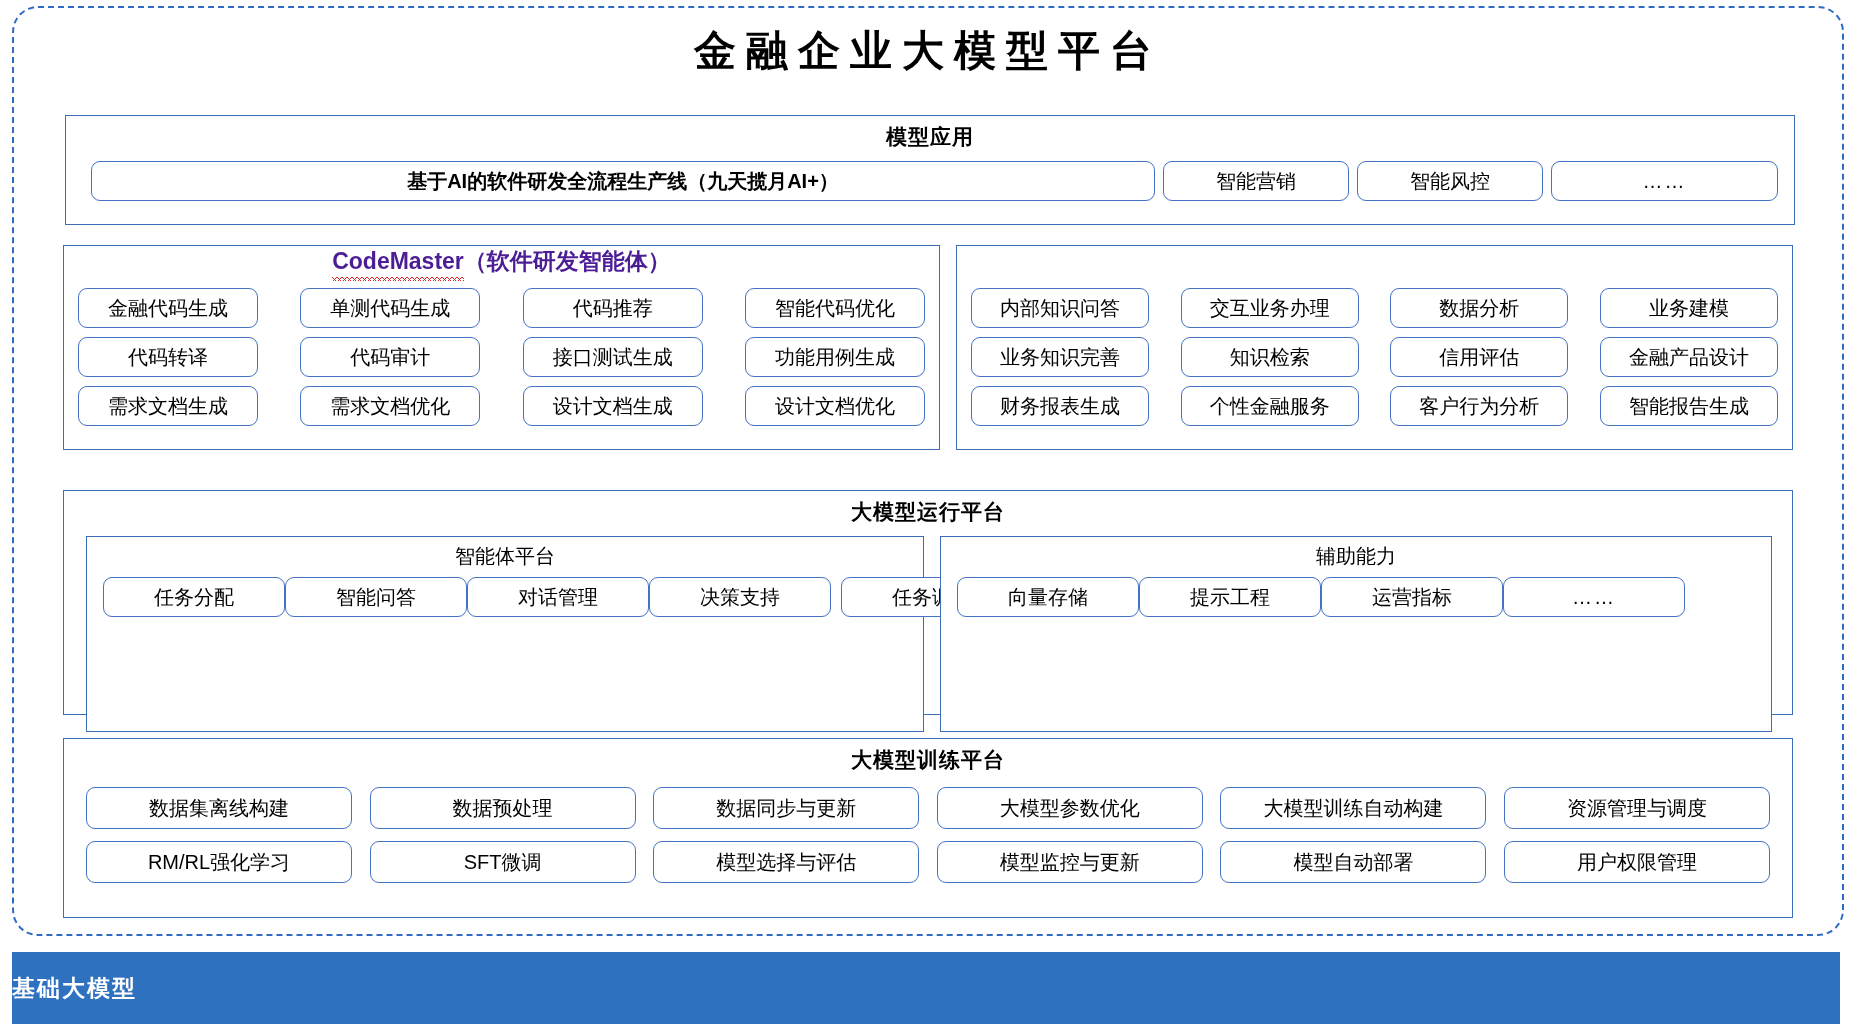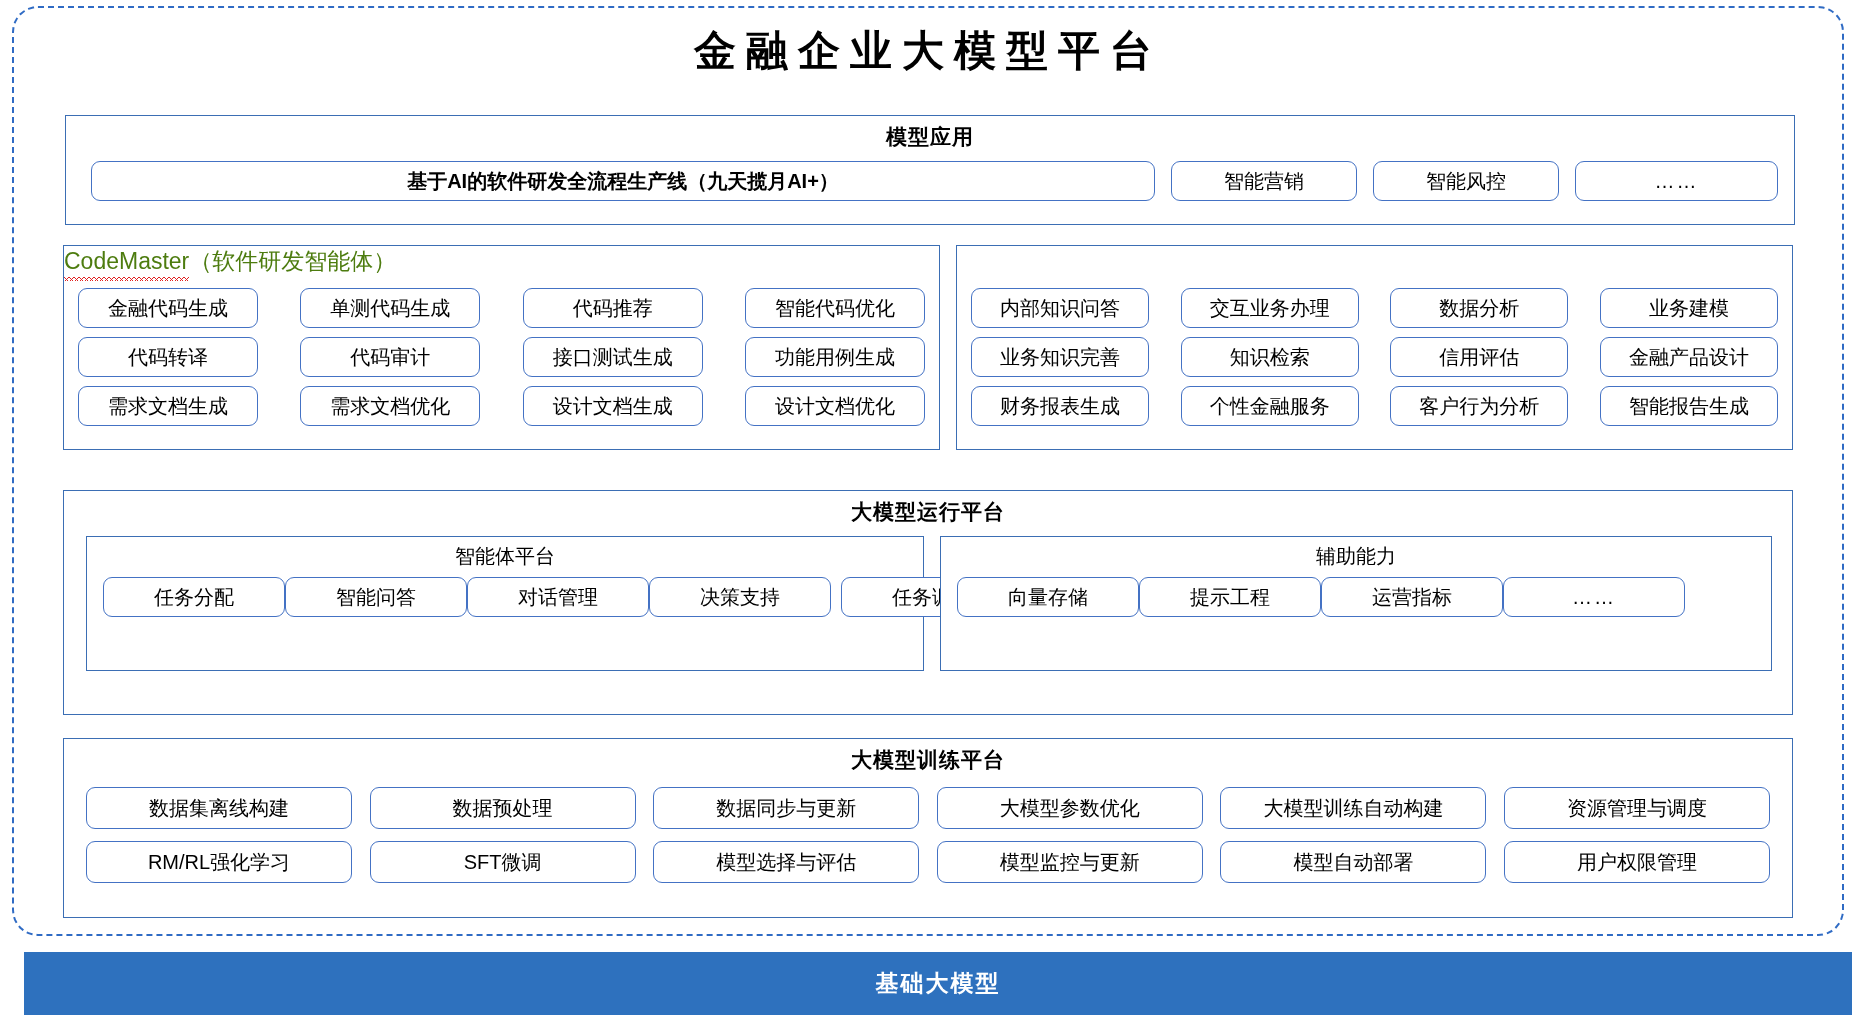--- a/index.html
+++ b/index.html
@@ -66,23 +66,24 @@
   .panel-title-lite {
     text-align: center;
     font-size: 20px;
     font-weight: 400;
     color: #000000;
     line-height: 24px;
   }
 
   
   .agent-title {
+    text-align: center;
     font-size: 23px;
-    font-weight: 400;
-    color: #4d7c0f;
+    font-weight: 700;
+    color: #4c1d95;
     line-height: 30px;
     white-space: nowrap;
   }
   .squiggle {
     position: relative;
     display: inline-block;
     padding-bottom: 2px;
   }
   .squiggle::after {
     content: "";
@@ -120,21 +121,21 @@
     align-items: center;
   }
 
   
   #sec-apps { left: 65px; top: 115px; width: 1730px; height: 110px; }
   #sec-apps .panel-title { margin-top: 8px; }
   #sec-apps .apps-row {
     position: absolute;
     left: 16px; top: 45px; right: 16px;
     display: flex;
-    gap: 16px;
+    gap: 8px;
     padding-left: 9px;
   }
   #sec-apps .apps-row .flagship { flex: 0 0 1064px; }
   #sec-apps .apps-row .small    { flex: 0 0 186px; }
   #sec-apps .apps-row .dotsbox  { flex: 1 1 auto; }
 
   
   #sec-code { left: 63px;  top: 245px; width: 877px; height: 205px; }
   #sec-fin  { left: 956px; top: 245px; width: 837px; height: 205px; }
 
@@ -152,21 +153,21 @@
 
   
   #sec-run { left: 63px; top: 490px; width: 1730px; height: 225px; }
   #sec-run > .panel-title { margin-top: 8px; }
 
   .subpanel {
     position: absolute;
     border: 1.3px solid #3B6EB4;
     background: #ffffff;
     top: 45px;
-    height: 135px;
+    height: 196px;
   }
   #run-agentplat { left: 22px;  width: 838px; }
   #run-assist    { left: 876px; width: 832px; }
 
   .subpanel .panel-title-lite { margin-top: 7px; }
   .sub-grid {
     position: absolute;
     left: 16px; right: 16px; top: 40px;
     display: flex;
     flex-direction: row;
@@ -185,30 +186,29 @@
     gap: 12px;
   }
   .train-grid .row > .pill { width: 266px; height: 42px; }
 
   
   .base-bar {
     position: absolute;
     left: 12px;
     top: 952px;
     width: 1828px;
-    height: 63px;
+    height: 72px;
     background: #2E71BE;
     display: flex;
     align-items: center;
-    justify-content: center;
+    justify-content: flex-start;
     color: #ffffff;
     font-size: 23px;
     font-weight: 700;
     letter-spacing: 2px;
-    margin-left: 12px;
   }
 </style>
 </head>
 <body>
 
 <div id="root">
 
   <div class="outer-frame"></div>
 
   <div class="main-title">金融企业大模型平台</div>

